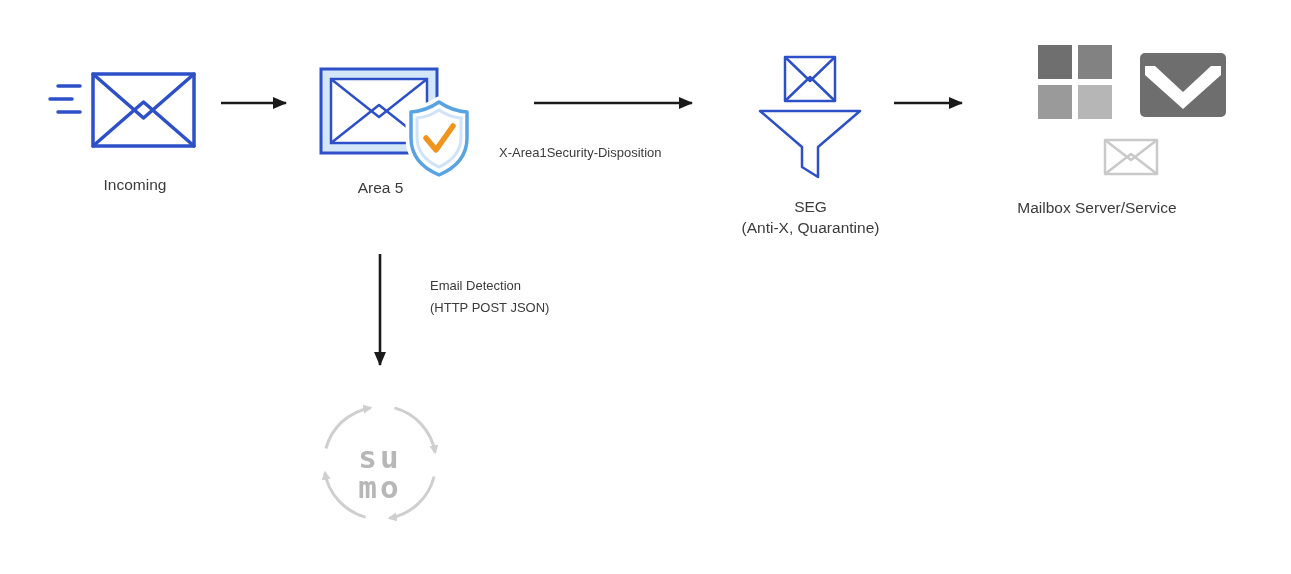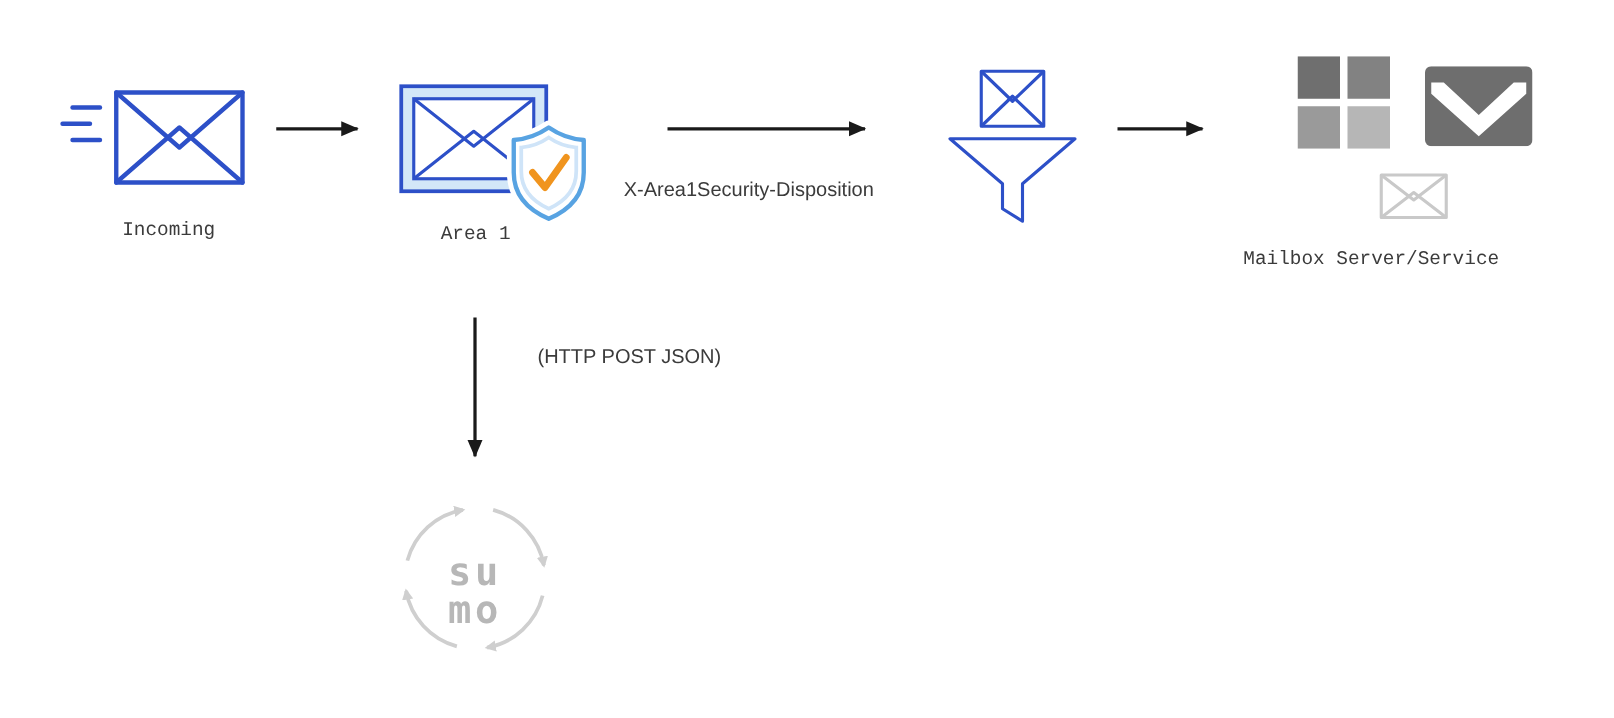--- a/index.html
+++ b/index.html
@@ -1,21 +1,21 @@
 <!DOCTYPE html>
 <html><head>
 <meta charset="utf-8">
 <style>
   * { margin:0; padding:0; box-sizing:border-box; }
   html,body { background:#ffffff; }
   body { font-family:"Liberation Sans", sans-serif; color:#3b3b3b; }
   .canvas { position:relative; width:1291px; height:574px; background:#ffffff; overflow:hidden; }
   .abs { position:absolute; }
-  .node-label { position:absolute; text-align:center; font-size:15.5px; line-height:21px; color:#3b3b3b;font-family:Liberation Mono, monospace; }
-  .edge-label { position:absolute; font-size:16px; line-height:21.5px; color:#3b3b3b; white-space:nowrap; }
+  .node-label { position:absolute; text-align:center; font-size:15.5px; line-height:21px; color:#3b3b3b; }
+  .edge-label { position:absolute; font-size:13px; line-height:21.5px; color:#3b3b3b; white-space:nowrap; }
   .edge-label.multiline { white-space:normal; text-align:left; }
   svg { display:block; }
   .sumo-letters { font-family:"DejaVu Sans Mono","DejaVu Sans",monospace; font-weight:bold; font-size:31px; letter-spacing:3px; fill:#b7b7b7; }
 </style>
 </head>
 <body>
 
 <div class="canvas">
 
   <svg width="0" height="0" class="abs" aria-hidden="true">
@@ -59,38 +59,42 @@
       <path d="M13,77 L61,39 L109,77" fill="none" stroke="#2d50c8" stroke-width="2.5" stroke-linejoin="round"></path>
     </g>
     <g>
       <path d="M121,36 Q134,45 149,46 L149,72 Q149,97 121,109 Q93,97 93,72 L93,46 Q108,45 121,36 Z" fill="#ffffff" stroke="#ffffff" stroke-width="11" stroke-linejoin="round"></path>
       <path d="M121,36 Q134,45 149,46 L149,72 Q149,97 121,109 Q93,97 93,72 L93,46 Q108,45 121,36 Z" fill="#ffffff" stroke="#58a3e2" stroke-width="3.5" stroke-linejoin="round"></path>
       <path d="M121,44 Q131,51 143,52 L143,71 Q143,91 121,101 Q99,91 99,71 L99,52 Q111,51 121,44 Z" fill="none" stroke="#cfe4f8" stroke-width="3"></path>
       <path d="M108,72 L118,84 L135,60" fill="none" stroke="#f0941e" stroke-width="5.5" stroke-linecap="round" stroke-linejoin="round"></path>
     </g>
   </svg>
   <div class="node-label" style="left:288px; top:177px; width:185px;">
-    <div>Area 1</div>
+    <div>Area 5</div>
   </div>
 
   <svg class="abs" style="left:533px; top:93px;" width="170" height="20" viewBox="0 0 170 20">
     <line x1="1" y1="10" x2="159" y2="10" stroke="#1a1a1a" stroke-width="2.6" marker-end="url(#mArrow)"></line>
   </svg>
   <div class="edge-label" style="left:499px; top:142px;">X-Area1Security-Disposition</div>
 
   <svg class="abs" style="left:757px; top:55px;" width="106" height="130" viewBox="0 0 106 130">
     <g stroke="#2d50c8" stroke-width="2.5" fill="#ffffff" stroke-linejoin="round">
       <g>
         <rect x="28" y="2" width="50" height="44"></rect>
         <path d="M28,2 L53,26 L78,2" fill="none"></path>
         <path d="M28,46 L53,22 L78,46" fill="none"></path>
       </g>
       <path d="M3,56 L103,56 L61,92 L61,122 L45,112 L45,92 Z"></path>
     </g>
   </svg>
+  <div class="node-label" style="left:718px; top:196px; width:185px;">
+    <div>SEG</div>
+    <div>(Anti-X, Quarantine)</div>
+  </div>
 
   <svg class="abs" style="left:893px; top:93px;" width="80" height="20" viewBox="0 0 80 20">
     <line x1="1" y1="10" x2="69" y2="10" stroke="#1a1a1a" stroke-width="2.6" marker-end="url(#mArrow)"></line>
   </svg>
 
   <svg class="abs" style="left:1038px; top:45px;" width="74" height="74" viewBox="0 0 74 74">
     <rect x="0" y="0" width="34" height="34" fill="#6f6f6f"></rect>
     <rect x="40" y="0" width="34" height="34" fill="#828282"></rect>
     <rect x="0" y="40" width="34" height="34" fill="#9a9a9a"></rect>
     <rect x="40" y="40" width="34" height="34" fill="#b6b6b6"></rect>
@@ -107,20 +111,21 @@
     </g>
   </svg>
   <div class="node-label" style="left:992px; top:197px; width:210px;">
     <div>Mailbox Server/Service</div>
   </div>
 
   <svg class="abs" style="left:369px; top:253px;" width="22" height="122" viewBox="0 0 22 122">
     <line x1="11" y1="1" x2="11" y2="112" stroke="#1a1a1a" stroke-width="2.6" marker-end="url(#mArrow)"></line>
   </svg>
   <div class="edge-label multiline" style="left:430px; top:275px;">
+    <div>Email Detection</div>
     <div>(HTTP POST JSON)</div>
   </div>
 
   <svg class="abs" style="left:314px; top:397px;" width="132" height="132" viewBox="0 0 132 132">
     <g stroke="#cfcfcf" stroke-width="3" fill="none">
       <path d="M80.5,10.9 A56,56 0 0 1 121.1,55.3" marker-end="url(#mArrowGray)"></path>
       <path d="M120.1,79.5 A56,56 0 0 1 75.7,121.1" marker-end="url(#mArrowGray)"></path>
       <path d="M51.5,120.1 A56,56 0 0 1 10.9,75.7" marker-end="url(#mArrowGray)"></path>
       <path d="M11.9,51.5 A56,56 0 0 1 56.3,10.9" marker-end="url(#mArrowGray)"></path>
     </g>

